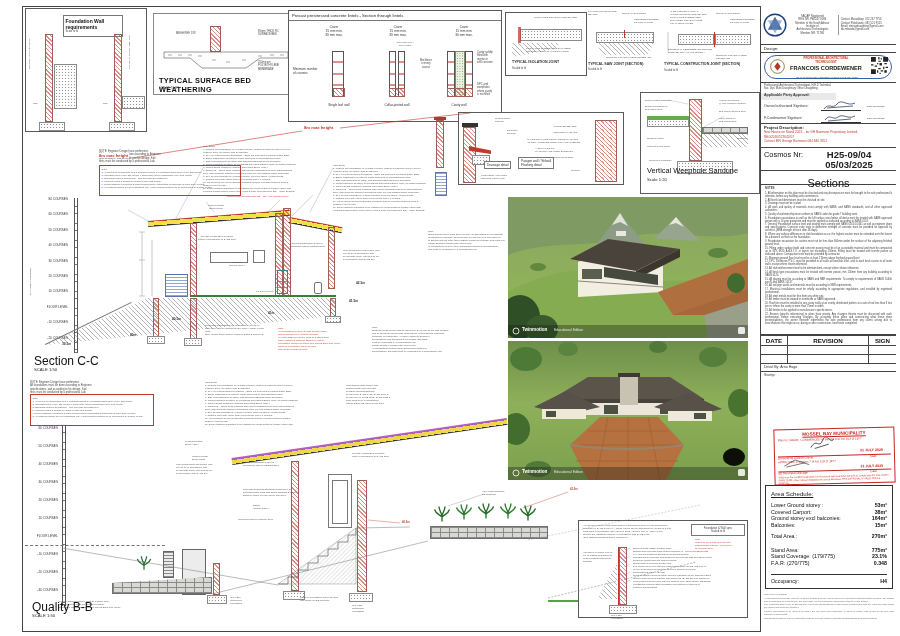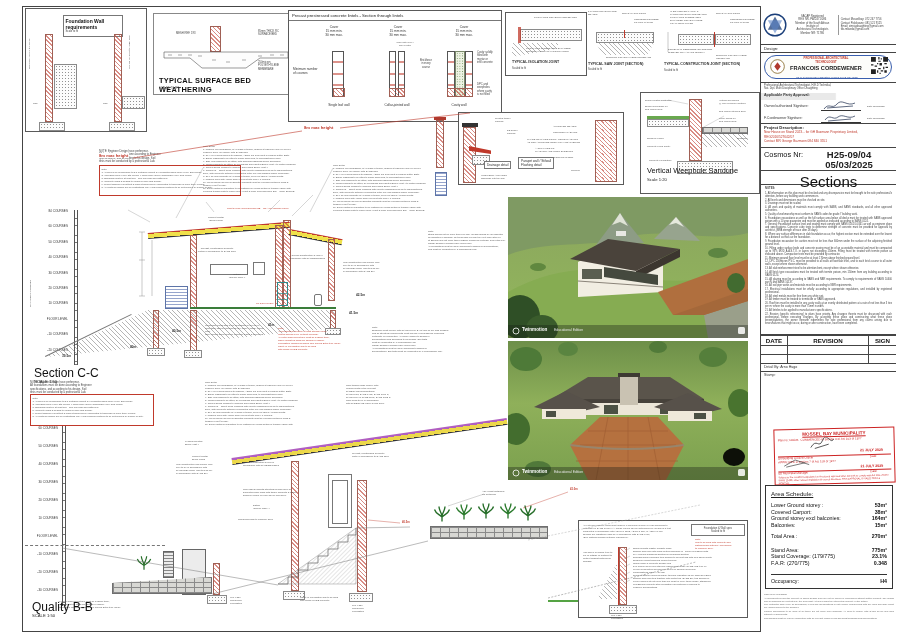--- a/index.html
+++ b/index.html
@@ -270,21 +270,21 @@
 6. Glazed Doors window to Cosmos and Palma Ebony Mist 4.
 7. Chimneys – Sheet Rock Flashing with counter flashings fixed as to manufacturers
     spec, with Concrete between compacted outer flue and flashing where applicable.
 8. 38 x 114mm wallplate SA7 grade 5 timber, as per SABS NA requirements.
 9. Trusses fixed with 40mm hoop iron built into wall 6-8 courses.
 10. Geyser/solar Geyser Residential Conduits must be provided between walls &amp;
     trusses (1.5m²/PV2R).
 11. 30mm Isotherm insulation to be installed on ceiling between trusses / Brick with
     exposed trusses path to owner spec. Paint &amp; code Julea Eronomi Silk – Color STINUS.</div>
 
-  <div class="abs" style="left:24px;top:204px;width:462px;height:190px">
+  <div class="abs" style="left:24px;top:192px;width:462px;height:190px">
     <div class="abs t22" style="left:-24px;top:88px;transform:rotate(-90deg);transform-origin:center;width:60px;text-align:center">85mm BRICK COURSES</div>
     <div class="abs" style="left:4px;top:5px;width:42px">
         <div class="crow">84 COURSES</div>
         <div class="crow">60 COURSES</div>
         <div class="crow">50 COURSES</div>
         <div class="crow">40 COURSES</div>
         <div class="crow">30 COURSES</div>
         <div class="crow">20 COURSES</div>
         <div class="crow">10 COURSES</div>
         <div class="crow">FLOOR LEVEL</div>
@@ -695,21 +695,21 @@
 Contact MR George Buzmann 084 840 3551</div>
     </div>
 
     <div class="tbrow" style="height:23px;position:relative">
       <div class="abs t7" style="left:3px;top:3px">Cosmos Nr:</div>
       <div class="abs b ctr" style="left:48px;top:1px;width:80px;font-size:9.5px">H25-09/04</div>
       <div class="abs b ctr" style="left:48px;top:11px;width:80px;font-size:9.5px">05/03/2025</div>
     </div>
 
     <div class="tbrow ctr" style="height:14px;padding-top:2px">
-      <span style="font-size:15px;color:#111">Sections</span>
+      <span style="font-size:11px;color:#111">Sections</span>
     </div>
 
     <div class="tbrow" style="height:150px;padding:2px 4px;overflow:hidden">
       <div class="t26 b" style="margin-bottom:1.5px">NOTES:</div>
       <div>
           <div class="noteln">1. All information on this plan must be checked and any discrepancies must be brought to the sole professional's attention, before any building work commences.</div>
           <div class="noteln">2. All levels and dimensions must be checked on site.</div>
           <div class="noteln">3. Drawings must not be scaled.</div>
           <div class="noteln">4. All work and quality of materials must comply with SABS, and SANS standards, and all other approved authorities.</div>
           <div class="noteln">5. Quality of workmanship must conform to SANS codes for grade 7 building work.</div>

